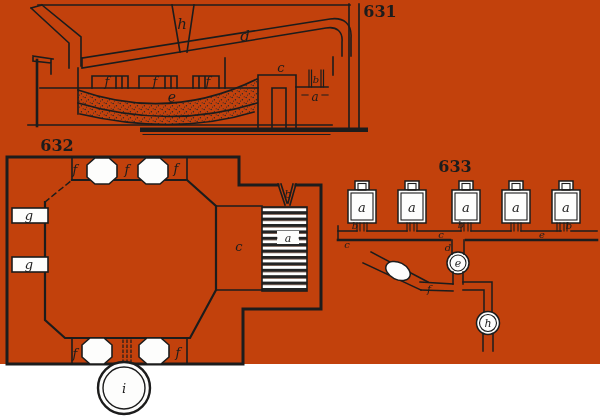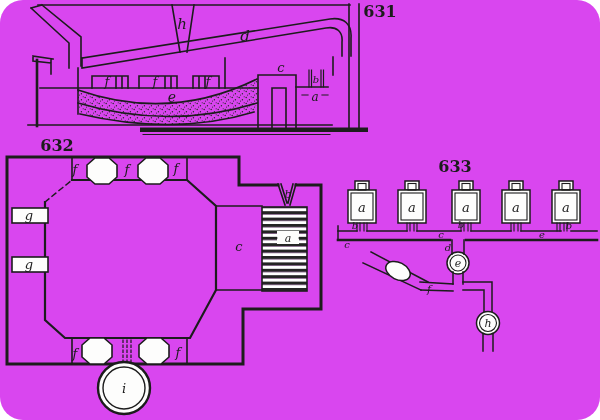--- a/index.html
+++ b/index.html
@@ -1,23 +1,22 @@
 <!DOCTYPE html>
 <html><head>
 <meta charset="utf-8">
 <style>
   html,body{margin:0;padding:0;}
   body{
     width:600px;height:420px;overflow:hidden;
     font-family:"DejaVu Serif", serif;
   }
   .plate{
-    position:relative;width:600px;height:420px;
-    background:#d946ef;
-    border-radius:23px;
+    position:relative;width:600px;height:364px;
+    background:#c2410c;
   }
   svg text{
     font-family:"DejaVu Serif", serif;
     font-style:italic;
     fill:#1c1c1c;
   }
   svg text.fignum{
     font-style:normal;
     font-weight:bold;
   }

